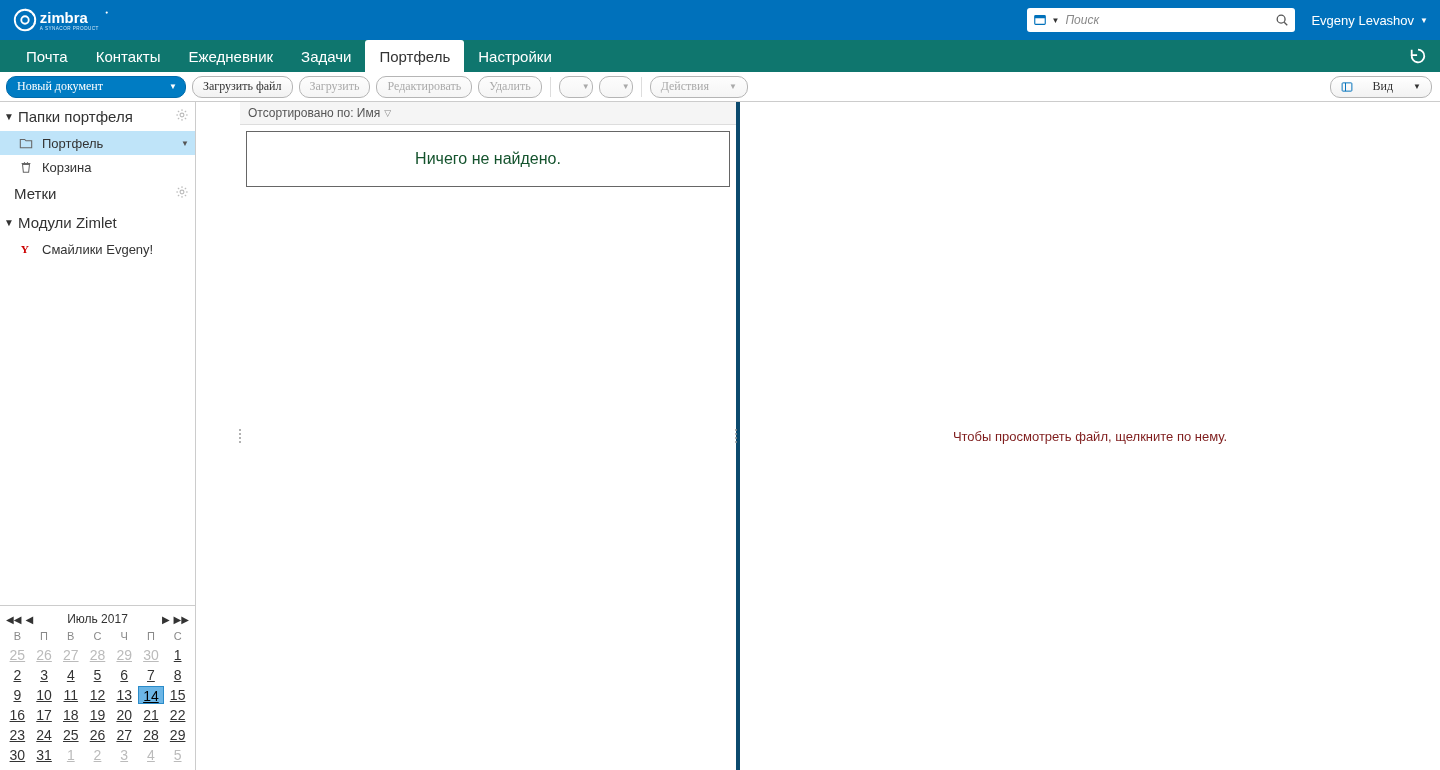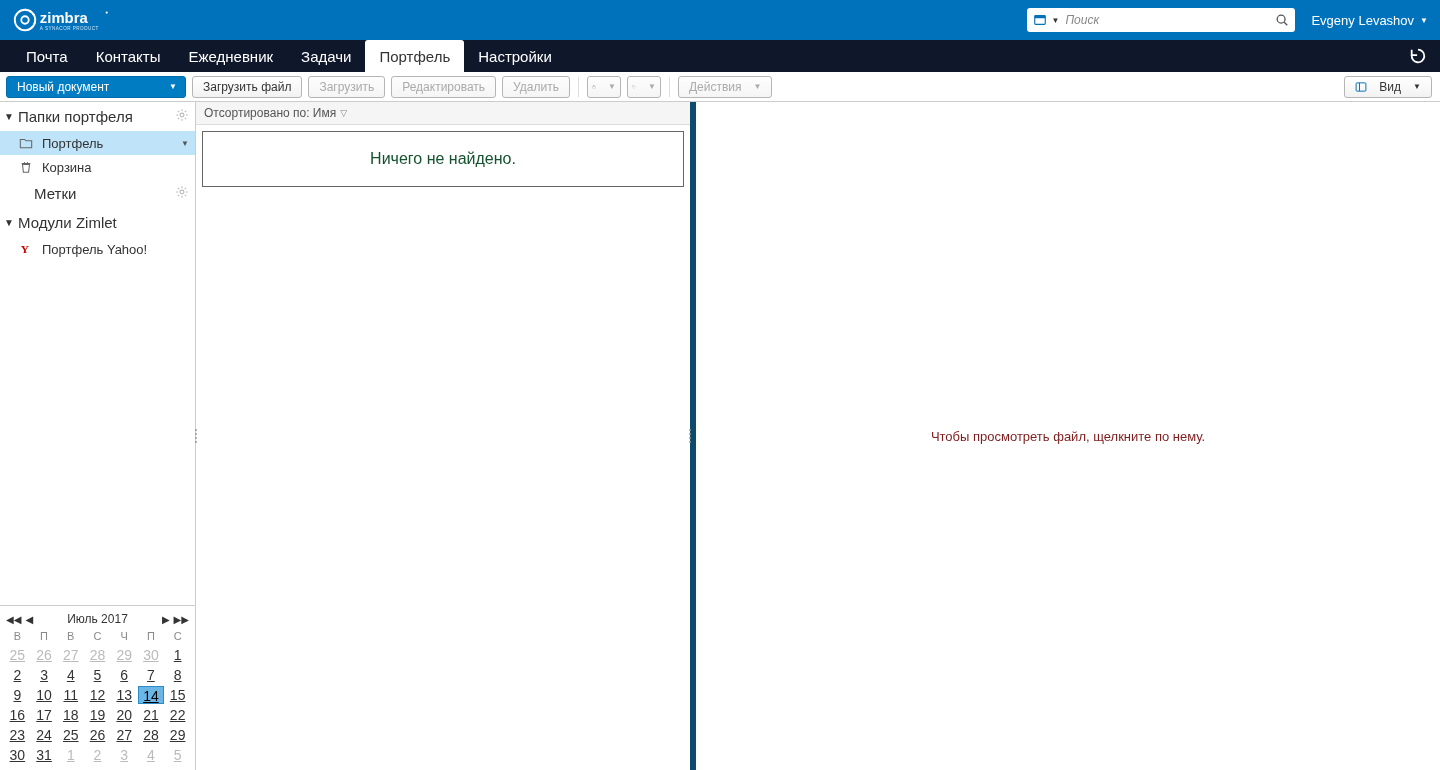--- a/index.html
+++ b/index.html
@@ -14,28 +14,28 @@
 .search-box { background: #fff; border-radius: 3px; height: 24px; width: 268px; display: flex; align-items: center; padding: 0 6px; color: #555; position: relative; }
 .search-left-icon { width: 14px; height: 14px; display: inline-flex; align-items: center; justify-content: center; color: #0071bb; font-size: 10px; }
 .search-dropdown-caret { font-size: 8px; color: #333; margin-left: 4px; margin-right: 6px; }
 .search-input { border: none; flex: 1; font-size: 12px; font-style: italic; color: #888; outline: none; background: transparent; }
 .search-input::placeholder { color: #888; font-style: italic; }
 .search-glass { width: 14px; height: 14px; }
 .user-menu { display: flex; align-items: center; gap: 6px; font-size: 13px; cursor: pointer; }
 .caret-down { font-size: 8px; }
 
 
-.tabs { background: #0f172a; height: 32px; display: flex; align-items: flex-end; padding-left: 12px; position: relative; }
+.tabs { background: #0f766e; height: 32px; display: flex; align-items: flex-end; padding-left: 12px; position: relative; }
 .tab { color: #fff; padding: 0 14px; height: 32px; display: flex; align-items: center; font-size: 15px; cursor: pointer; }
 .tab.active { background: #fff; color: #333; border-top-left-radius: 3px; border-top-right-radius: 3px; }
 .refresh-icon { position: absolute; right: 12px; top: 6px; color: #fff; width: 20px; height: 20px; cursor: pointer; display: flex; align-items: center; justify-content: center; }
 
 
 .toolbar { height: 30px; background: #fff; border-bottom: 1px solid #ccc; display: flex; align-items: center; padding: 2px 6px; gap: 6px; position: relative; }
-.btn { border: 1px solid #b5b5b5; background: linear-gradient(#fff,#f2f2f2); border-radius: 3px; height: 22px; padding: 0 10px; font-size: 12px; cursor: pointer; display: inline-flex; align-items: center; gap: 12px; color: #333; }
+.btn { border: 1px solid #b5b5b5; background: linear-gradient(#fff,#f2f2f2); border-radius: 10px; height: 22px; padding: 0 10px; font-size: 12px; cursor: pointer; display: inline-flex; align-items: center; gap: 20px; color: #333; font-family: Liberation Serif, serif; }
 .btn.primary { background: #007cc3; border-color: #006bab; color: #fff; width: 180px; justify-content: space-between; padding: 0 8px 0 10px; }
 .btn.disabled { color: #aaa; cursor: default; background: linear-gradient(#fdfdfd,#f5f5f5); }
 .btn-icononly { width: 34px; justify-content: center; padding: 0 4px; }
 .toolbar-sep { width: 1px; height: 20px; background: #ddd; margin: 0 2px; }
 .toolbar-right { position: absolute; right: 8px; display: flex; gap: 6px; }
 
 
 .body { flex: 1; display: flex; min-height: 0; background: #fff; }
 .sidebar { width: 196px; border-right: 1px solid #ccc; display: flex; flex-direction: column; }
 .side-scroll { flex: 1; overflow: auto; }
@@ -55,21 +55,21 @@
 .mc-nav span { cursor: pointer; font-size: 10px; }
 .mc-title { font-size: 12px; }
 .mc-grid { display: grid; grid-template-columns: repeat(7, 1fr); text-align: center; row-gap: 2px; }
 .mc-grid .dow { color: #888; font-size: 11px; padding-bottom: 2px; }
 .mc-grid .d { height: 18px; line-height: 18px; font-size: 14px; text-decoration: underline; }
 .mc-grid .d.gray { color: #bbb; }
 .mc-grid .d.today { background: #6cb6e6; border: 1px solid #2a8bc9; color: #000; }
 
 
 .content { flex: 1; display: flex; min-height: 0; }
-.list-col { width: 500px; border-right: 6px solid #0c4a6e; display: flex; flex-direction: column; position: relative; }
+.list-col { width: 500px; border-right: 4px solid #0c4a6e; display: flex; flex-direction: column; position: relative; margin-left: 44px; }
 .sort-bar { background: #f5f5f5; border-bottom: 1px solid #ddd; padding: 4px 8px; font-size: 12px; color: #555; display: flex; align-items: center; gap: 4px; }
 .sort-caret { font-size: 9px; color: #888; }
 .empty-box { margin: 6px; border: 1px solid #666; height: 56px; display: flex; align-items: center; justify-content: center; font-size: 16px; color: #14532d; }
 .col-splitter { position: absolute; right: -4px; top: 50%; transform: translateY(-50%); width: 8px; height: 28px; display: flex; flex-direction: column; gap: 2px; align-items: center; justify-content: center; }
 .col-splitter span { width: 2px; height: 2px; background: #999; border-radius: 50%; }
 .row-splitter { position: absolute; left: -4px; top: 50%; transform: translateY(-50%); width: 8px; height: 28px; display: flex; flex-direction: column; gap: 2px; align-items: center; justify-content: center; }
 .row-splitter span { width: 2px; height: 2px; background: #999; border-radius: 50%; }
 .preview-col { flex: 1; display: flex; align-items: center; justify-content: center; color: #7f1d1d; font-size: 13px; position: relative; }
 </style>
 </head>
@@ -207,21 +207,21 @@
             <svg viewBox="0 0 16 16">
                 <path d="M4 5 h8 l-1 9 h-6 z" fill="none" stroke="#666" stroke-width="1.2"></path>
                 <line x1="3" y1="4" x2="13" y2="4" stroke="#666" stroke-width="1.2"></line>
                 <line x1="6" y1="4" x2="6.5" y2="2.5" stroke="#666" stroke-width="1.2"></line>
                 <line x1="10" y1="4" x2="9.5" y2="2.5" stroke="#666" stroke-width="1.2"></line>
               </svg>
           </span>
           <span>Корзина</span>
         </div>
 
-        <div class="side-section-head" style="padding-left:34px;">
+        <div class="side-section-head" style="padding-left:14px;">
           <span>Метки</span>
           <span class="gear">
             <svg viewBox="0 0 16 16" width="14" height="14">
                 <circle cx="8" cy="8" r="2.2" fill="none" stroke="#bbb" stroke-width="1.3"></circle>
                 <g stroke="#bbb" stroke-width="1.3">
                   <line x1="8" y1="1.5" x2="8" y2="3.5"></line>
                   <line x1="8" y1="12.5" x2="8" y2="14.5"></line>
                   <line x1="1.5" y1="8" x2="3.5" y2="8"></line>
                   <line x1="12.5" y1="8" x2="14.5" y2="8"></line>
                   <line x1="3.3" y1="3.3" x2="4.8" y2="4.8"></line>
@@ -236,21 +236,21 @@
         <div class="side-section-head">
           <span class="tree-tri">▼</span>
           <span>Модули Zimlet</span>
         </div>
         <div class="tree-item">
           <span class="icon16 yicon">
             <svg viewBox="0 0 16 16">
                 <text x="2" y="13" font-size="13" font-weight="bold" fill="#c00" font-family="Georgia,serif">Y</text>
               </svg>
           </span>
-          <span>Портфель Yahoo!</span>
+          <span>Смайлики Evgeny!</span>
         </div>
       </div>
 
       <div class="mini-cal">
         <div class="mc-head">
           <div class="mc-nav">
             <span>◀◀</span>
             <span>◀</span>
           </div>
           <div class="mc-title">Июль 2017</div>

